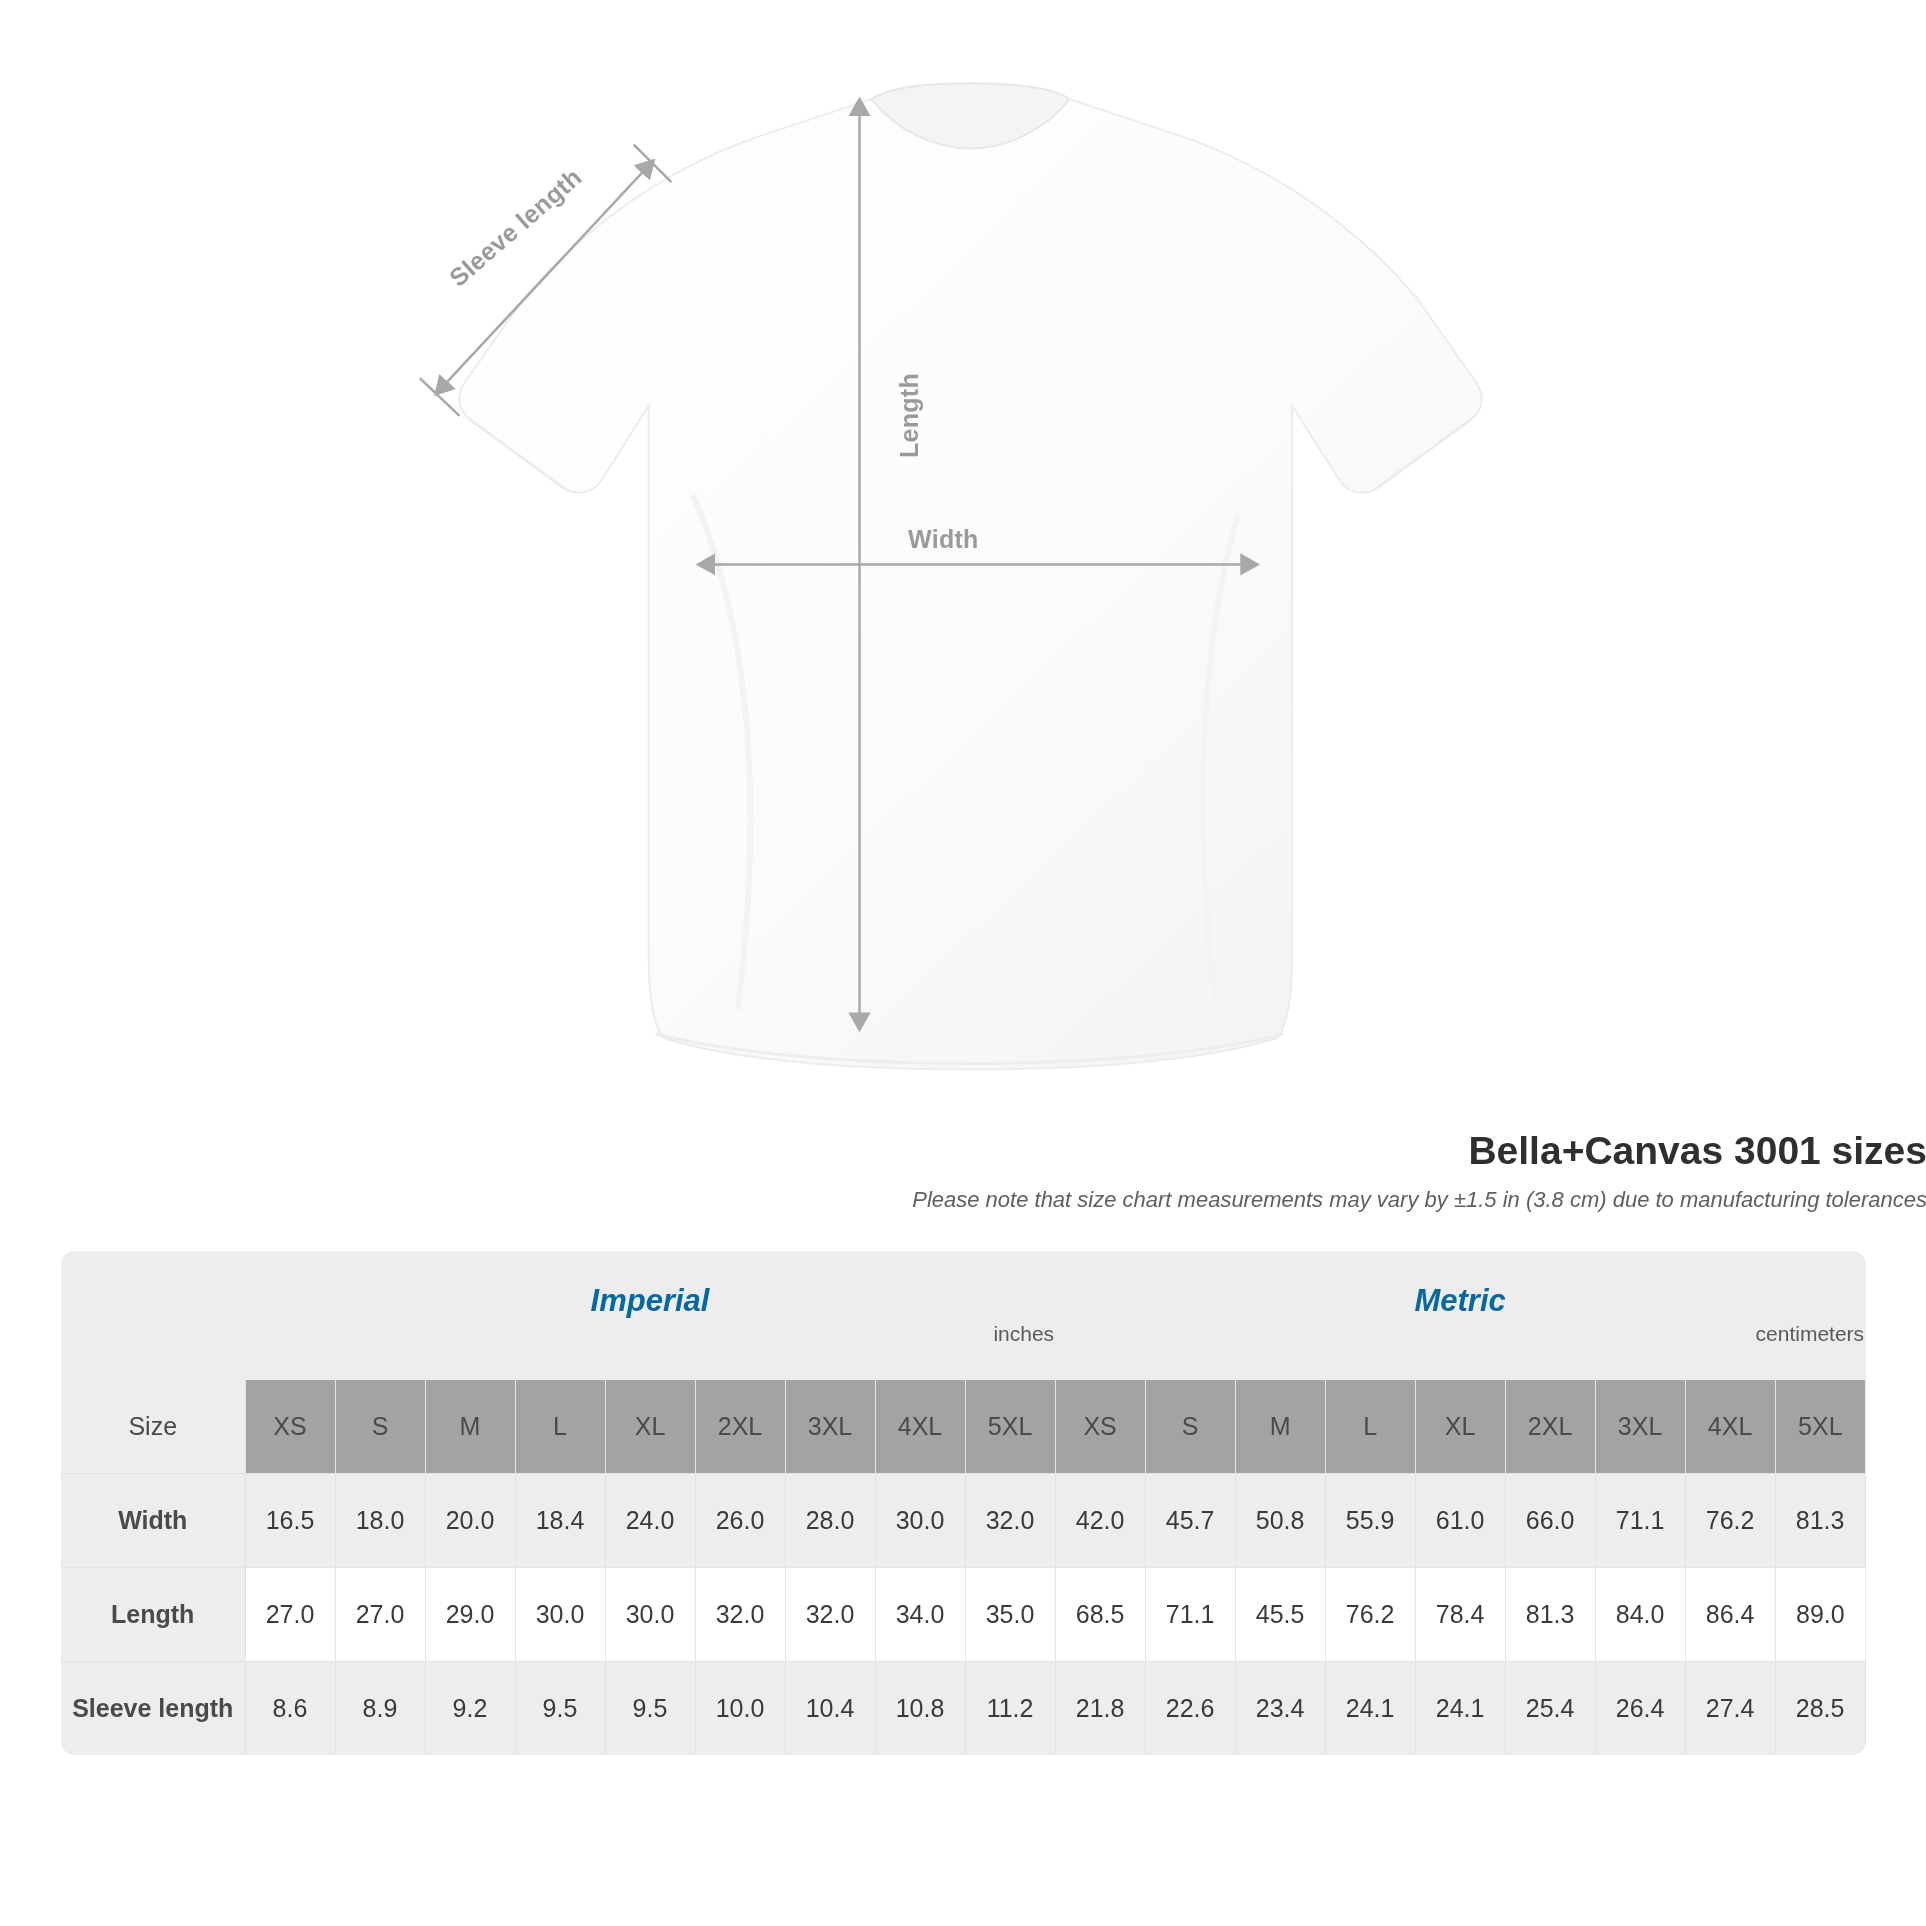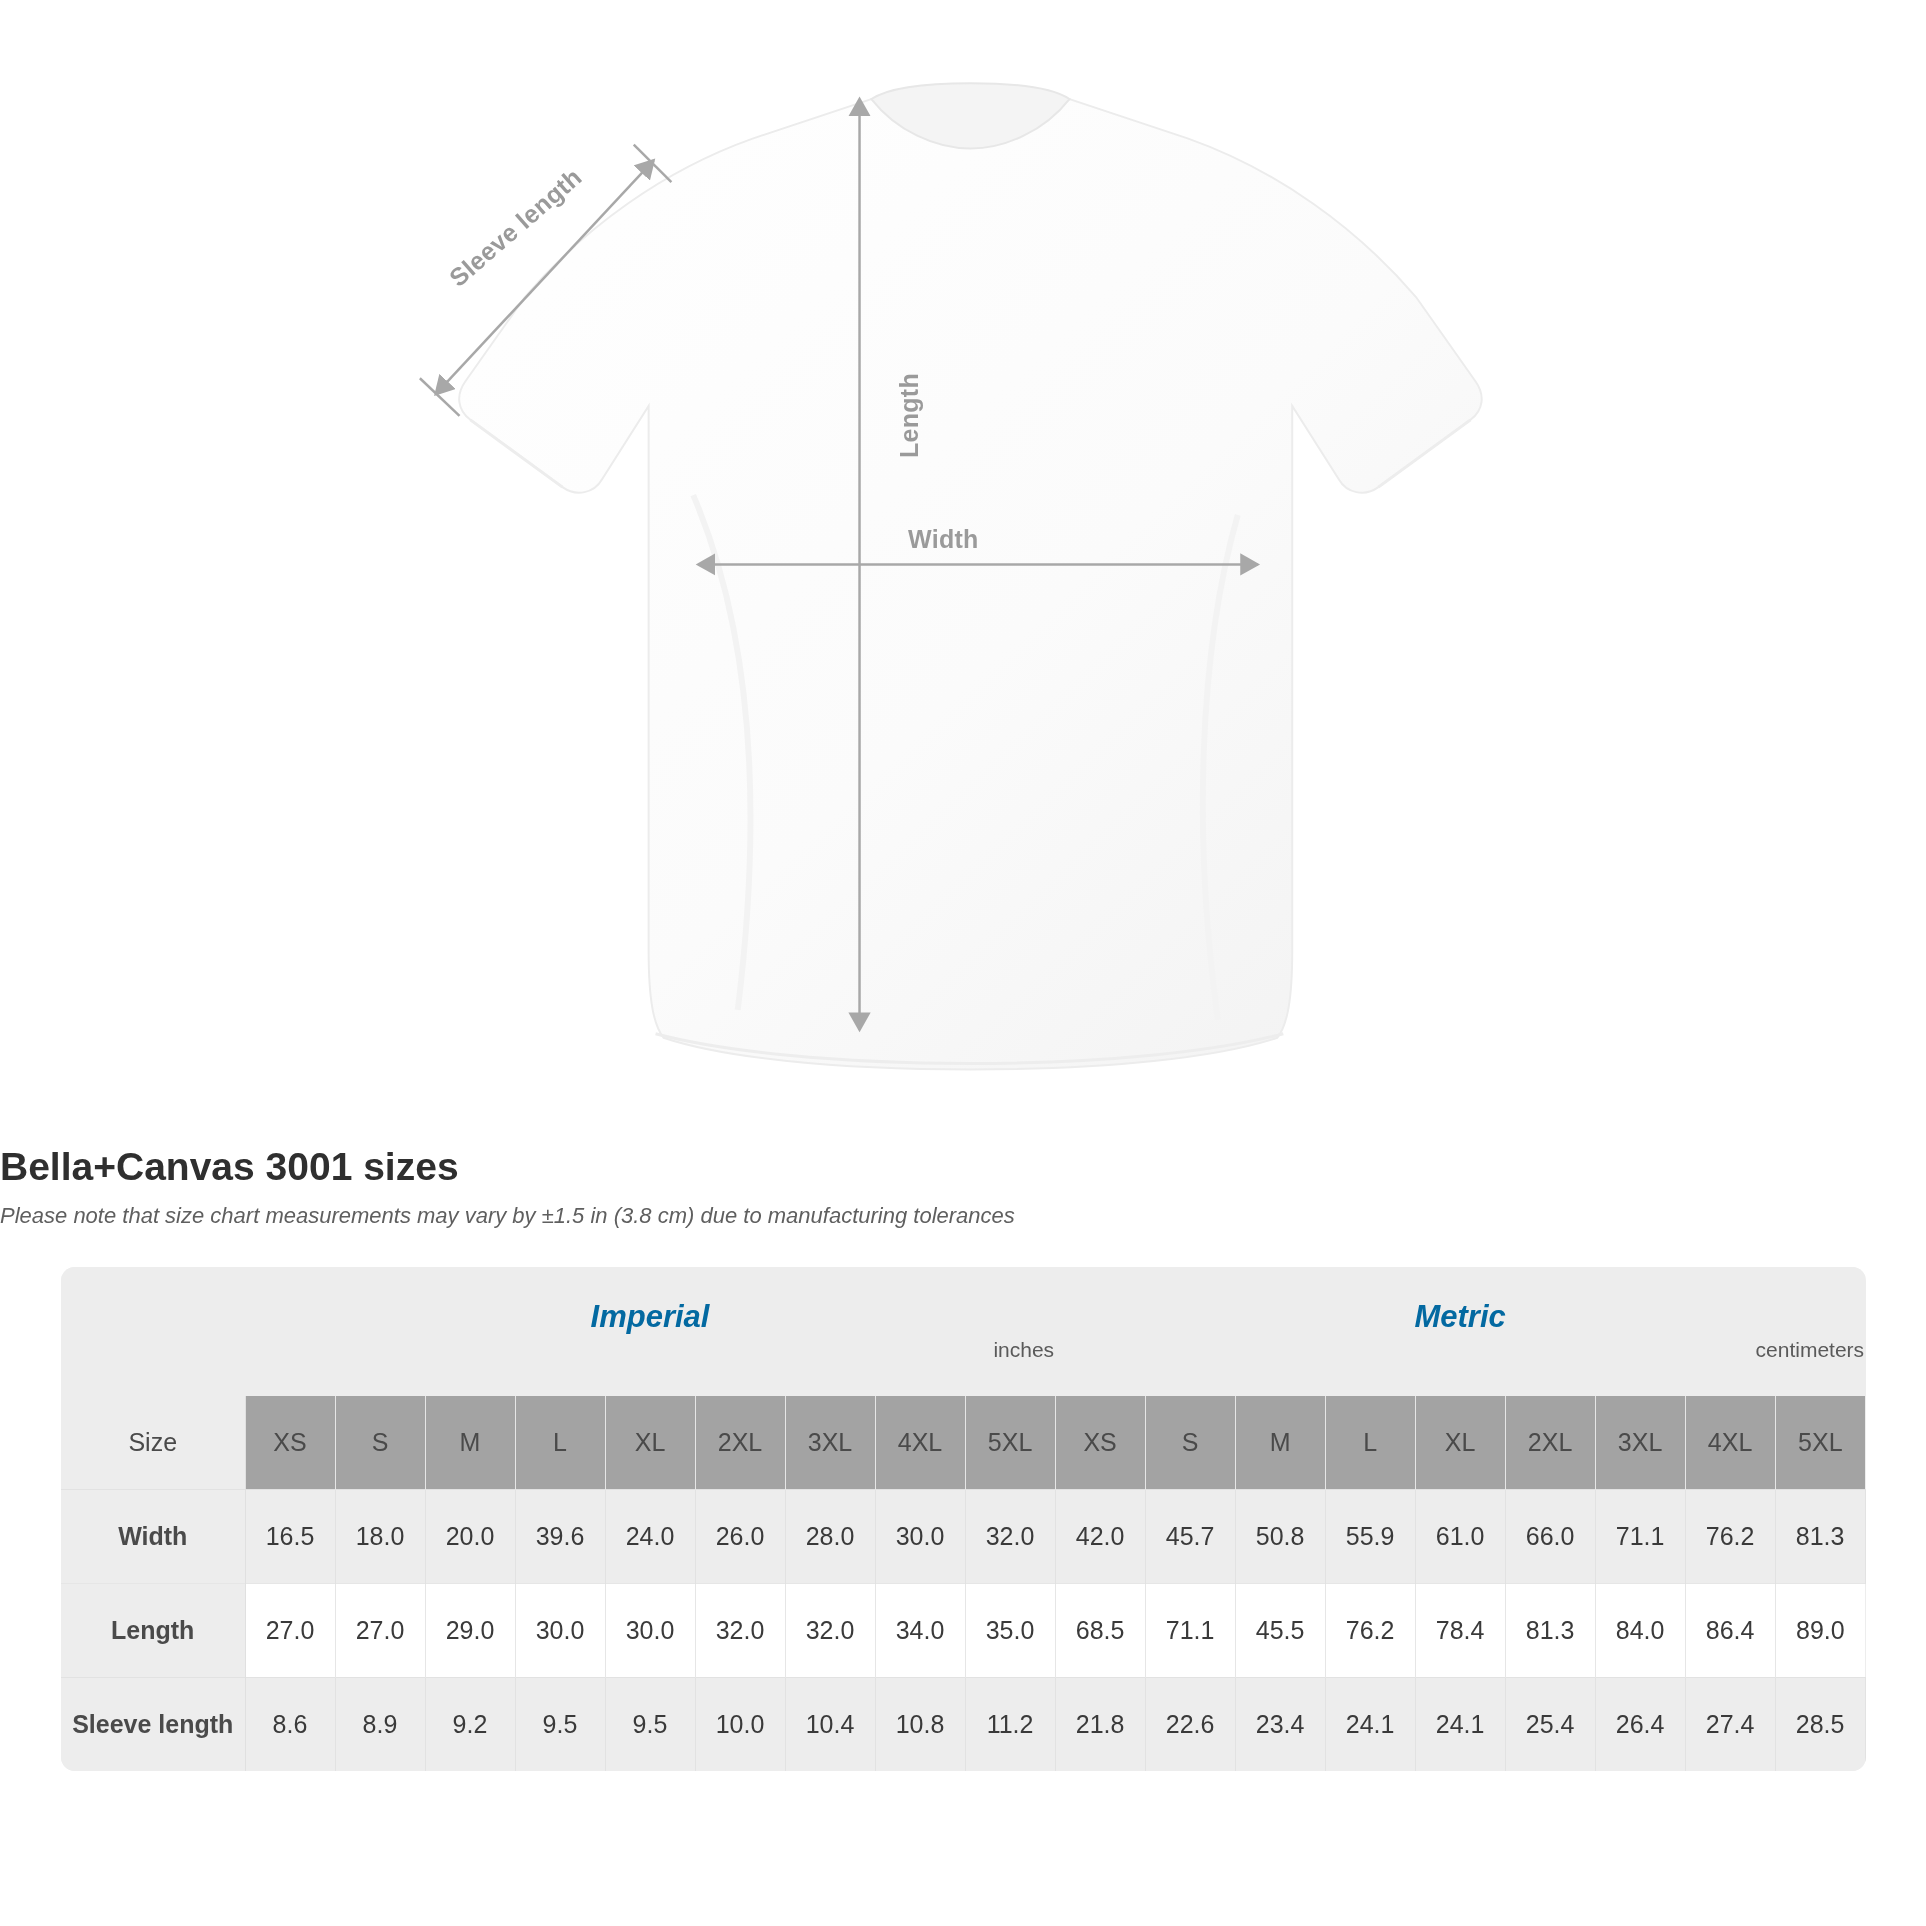--- a/index.html
+++ b/index.html
@@ -51,22 +51,22 @@
     transform: rotate(-90deg);
     transform-origin: center center;
   }
   .dim-label.width {
     left: 908px;
     top: 525px;
   }
 
   
   .title-block {
-    text-align: left;
-    margin-top: 36px;
+    text-align: right;
+    margin-top: 20px;
   }
   .chart-title {
     font-size: 39px;
     font-weight: bold;
     color: #2f2f2f;
     margin: 0 0 14px 0;
   }
   .chart-note {
     font-size: 22px;
     font-style: italic;
@@ -281,21 +281,21 @@
           <td>3XL</td>
           <td>4XL</td>
           <td>5XL</td>
         </tr>
 
         <tr class="data-row shade">
           <td class="rowlabel">Width</td>
           <td>16.5</td>
           <td>18.0</td>
           <td>20.0</td>
-          <td>39.6</td>
+          <td>18.4</td>
           <td>24.0</td>
           <td>26.0</td>
           <td>28.0</td>
           <td>30.0</td>
           <td>32.0</td>
           <td>42.0</td>
           <td>45.7</td>
           <td>50.8</td>
           <td>55.9</td>
           <td>61.0</td>

